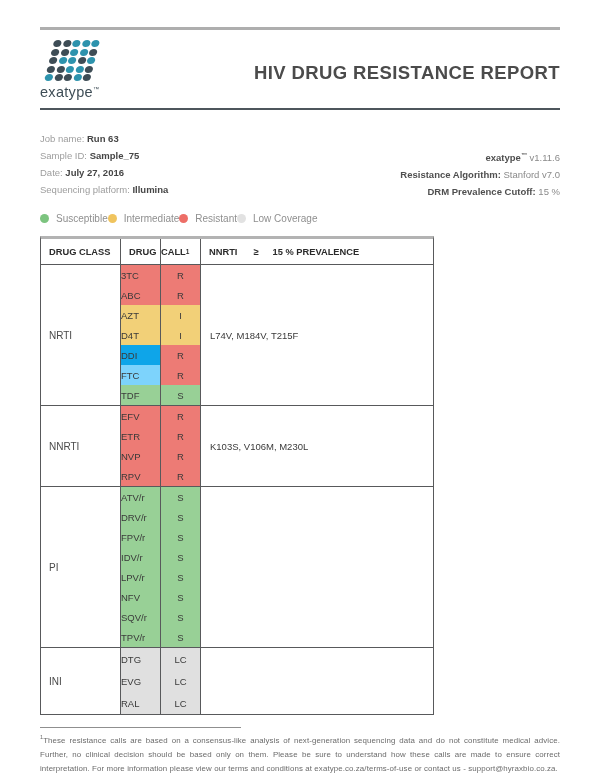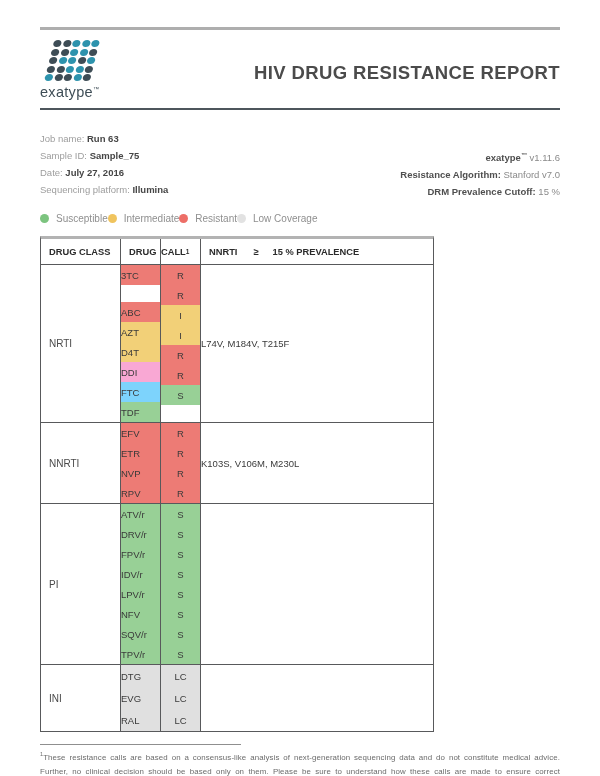--- a/index.html
+++ b/index.html
@@ -53,21 +53,21 @@
   .th-drms .prev{margin-left:14px;}
   sup{font-size:6.5px;}
 
   .tgroup{display:grid;grid-template-columns:80px 40px 40px 1fr;border-bottom:1px solid #58595b;}
   .tgroup:last-child{border-bottom:none;}
   .class-cell{display:flex;align-items:center;padding-left:8px;font-size:10px;color:#4a4a4a;border-right:1px solid #58595b;}
   .drug-col,.call-col{display:flex;flex-direction:column;border-right:1px solid #58595b;}
   .drug-cell{height:20px;display:flex;align-items:center;padding-left:0;font-size:9.5px;color:#3a3a3a;box-sizing:border-box;}
   .call-cell{height:20px;display:flex;align-items:center;justify-content:center;font-size:9.5px;color:#3a3a3a;box-sizing:border-box;}
   .tgroup:last-child .drug-cell,.tgroup:last-child .call-cell{height:22px;}
-  .drms-cell{display:flex;align-items:center;font-size:9.5px;color:#3a3a3a;}
+  .drms-cell{display:flex;align-items:center;padding-left:9px;font-size:9.5px;color:#3a3a3a;}
 
   
   .fn-rule{margin-top:12px;width:201px;height:1px;background:#8f8f8f;}
   .footnote{margin-top:5px;font-size:7.9px;line-height:1.78;color:#6b6b6b;text-align:justify;letter-spacing:.1px;}
   .footnote sup{font-size:5.5px;}
 </style>
 </head>
 <body>
 
 <div class="page">
@@ -164,24 +164,24 @@
           <span>NNRTI</span>
           <span class="gte">≥</span>
           <span class="prev">15 % PREVALENCE</span>
         </div>
     </div>
     <div>
         <div class="tgroup">
           <div class="class-cell">NRTI</div>
           <div class="drug-col">
             <div class="drug-cell" style="background: rgb(237, 123, 117);">3TC</div>
-            <div class="drug-cell" style="background: rgb(237, 123, 117); margin-top: 17px;">ABC</div>
+            <div class="drug-cell" style="background: rgb(237, 123, 117);">ABC</div>
             <div class="drug-cell" style="background: rgb(242, 208, 120);">AZT</div>
             <div class="drug-cell" style="background: rgb(242, 208, 120);">D4T</div>
-            <div class="drug-cell" style="background: #f9a8d4;">DDI</div>
+            <div class="drug-cell" style="background: #0ea5e9;">DDI</div>
             <div class="drug-cell" style="background: #7dd3fc;">FTC</div>
             <div class="drug-cell" style="background: rgb(152, 208, 150);">TDF</div>
           </div>
           <div class="call-col">
             <div class="call-cell" style="background: rgb(237, 123, 117);">R</div>
             <div class="call-cell" style="background: rgb(237, 123, 117);">R</div>
             <div class="call-cell" style="background: rgb(242, 208, 120);">I</div>
             <div class="call-cell" style="background: rgb(242, 208, 120);">I</div>
             <div class="call-cell" style="background: rgb(237, 123, 117);">R</div>
             <div class="call-cell" style="background: rgb(237, 123, 117);">R</div>

